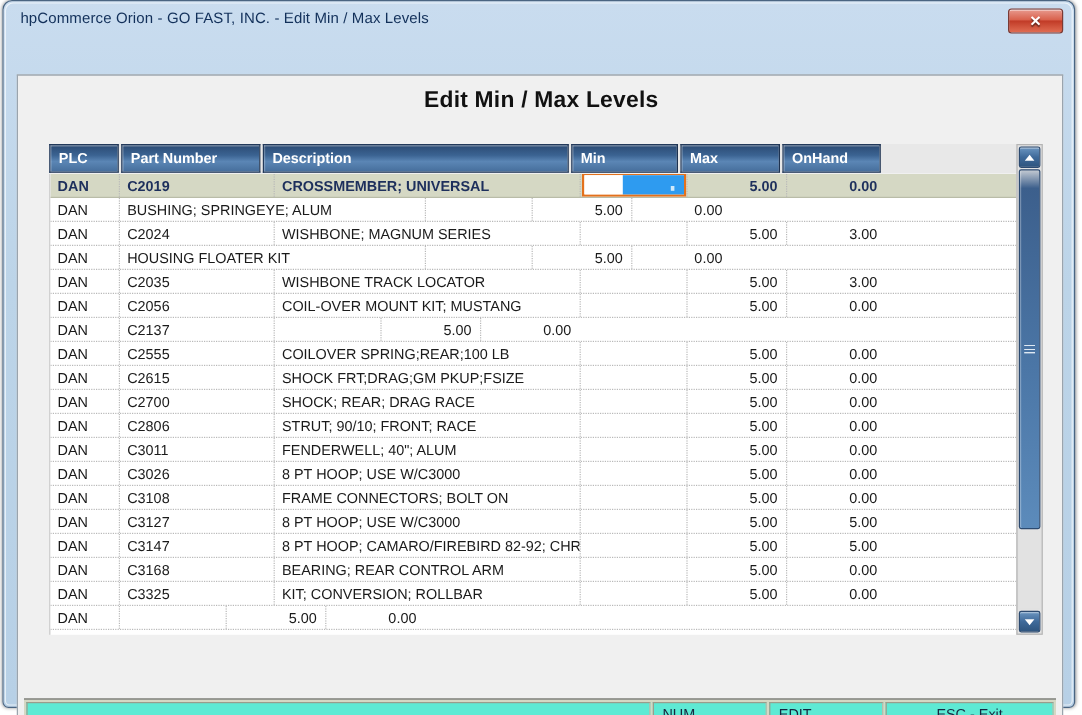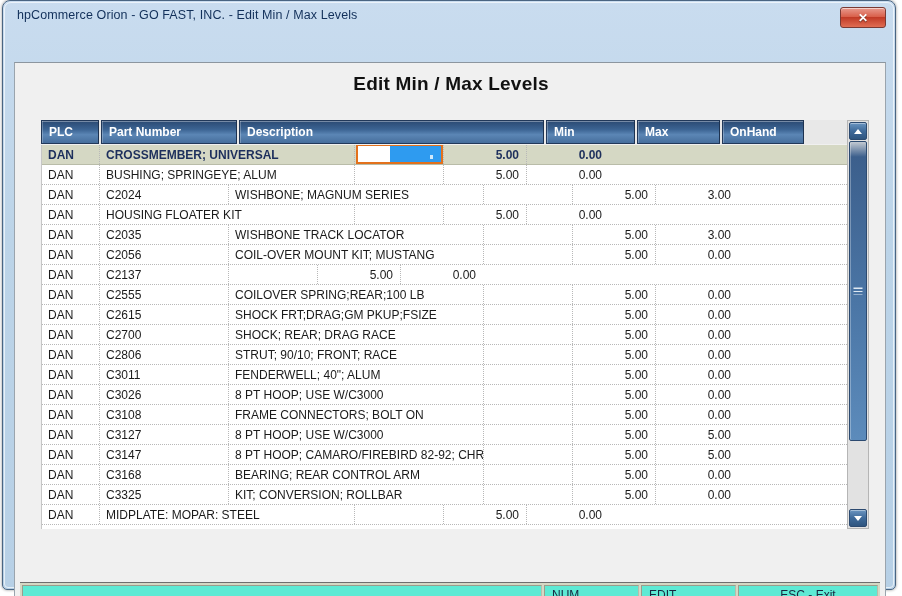--- a/index.html
+++ b/index.html
@@ -182,22 +182,22 @@
 
   
   .c-plc   { width: 58px; }
   .c-part  { width: 129px; }
   .c-desc  { width: 255px; }
   .c-min   { width: 89px; }
   .c-max   { width: 83px; }
   .c-onh   { width: 82px; }
 
   .h-plc   { width: 58px; }
-  .h-part  { width: 136px; }
-  .h-desc  { width: 305px; }
+  .h-part  { width: 116px; }
+  .h-desc  { width: 255px; }
   .h-min   { width: 89px; }
   .h-max   { width: 83px; }
   .h-onh   { width: 82px; }
   .h-pad   { flex: 1 1 auto; border: none; background: #e8e8e8; box-shadow: none; margin-right: 0; }
 
   
   .editor-cell {
     position: relative;
     padding: 0;
   }
@@ -365,20 +365,21 @@
         <div class="hcell h-desc">Description</div>
         <div class="hcell h-min">Min</div>
         <div class="hcell h-max">Max</div>
         <div class="hcell h-onh">OnHand</div>
         <div class="hcell h-pad"></div>
       </div>
 
       <div id="grid-body">
           <div class="row selected">
             <div class="cell c-plc">DAN</div>
+            <div class="cell c-part">C2019</div>
             <div class="cell c-desc">CROSSMEMBER; UNIVERSAL</div>
             <div class="cell c-min num editor-cell">
               <div id="min-editor">
                 <div id="min-editor-blank"></div>
                 <div id="min-editor-selection">
                   <div id="min-editor-caret"></div>
                 </div>
               </div>
             </div>
             <div class="cell c-max num">5.00</div>
@@ -512,21 +513,20 @@
           <div class="row">
             <div class="cell c-plc">DAN</div>
             <div class="cell c-part">C3325</div>
             <div class="cell c-desc">KIT; CONVERSION; ROLLBAR</div>
             <div class="cell c-min num"></div>
             <div class="cell c-max num">5.00</div>
             <div class="cell c-onh num">0.00</div>
           </div>
           <div class="row">
             <div class="cell c-plc">DAN</div>
-            <div class="cell c-desc">MIDPLATE: MOPAR: STEEL</div>
             <div class="cell c-min num"></div>
             <div class="cell c-max num">5.00</div>
             <div class="cell c-onh num">0.00</div>
           </div>
         </div>
 
       <div id="scrollbar">
         <div class="sb-btn" id="sb-up">
           <span class="sb-arrow"></span>
         </div>

